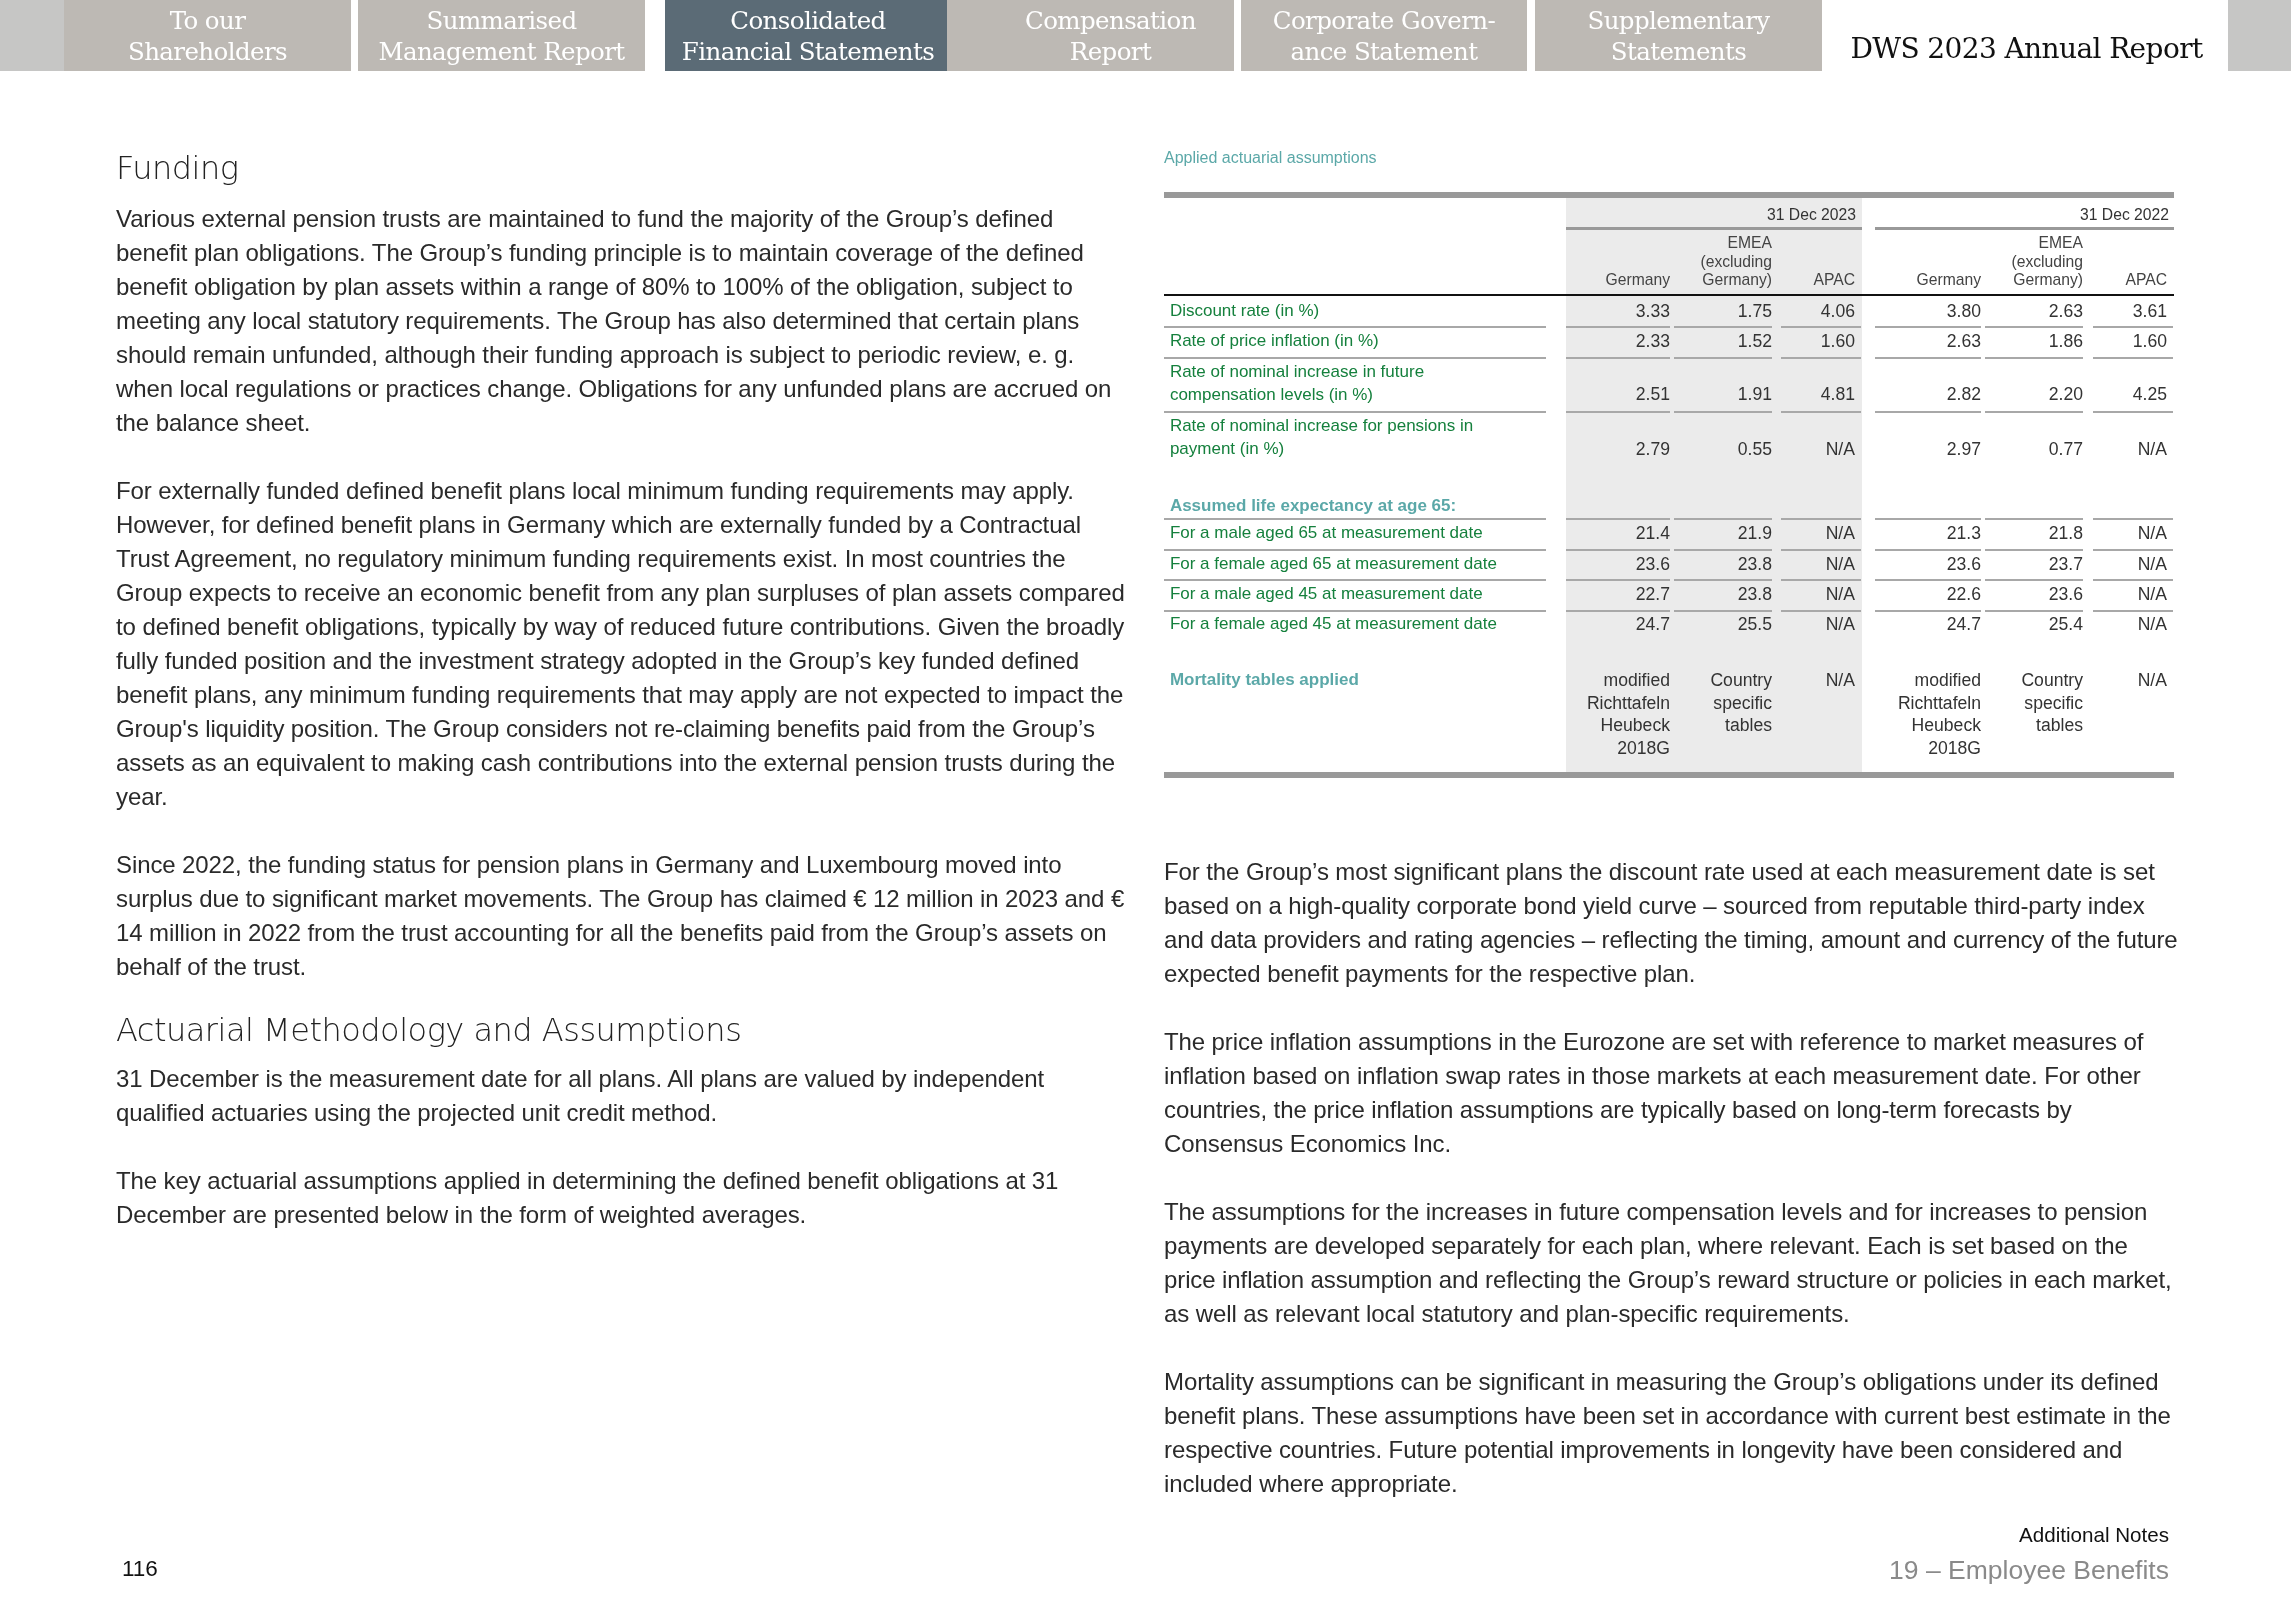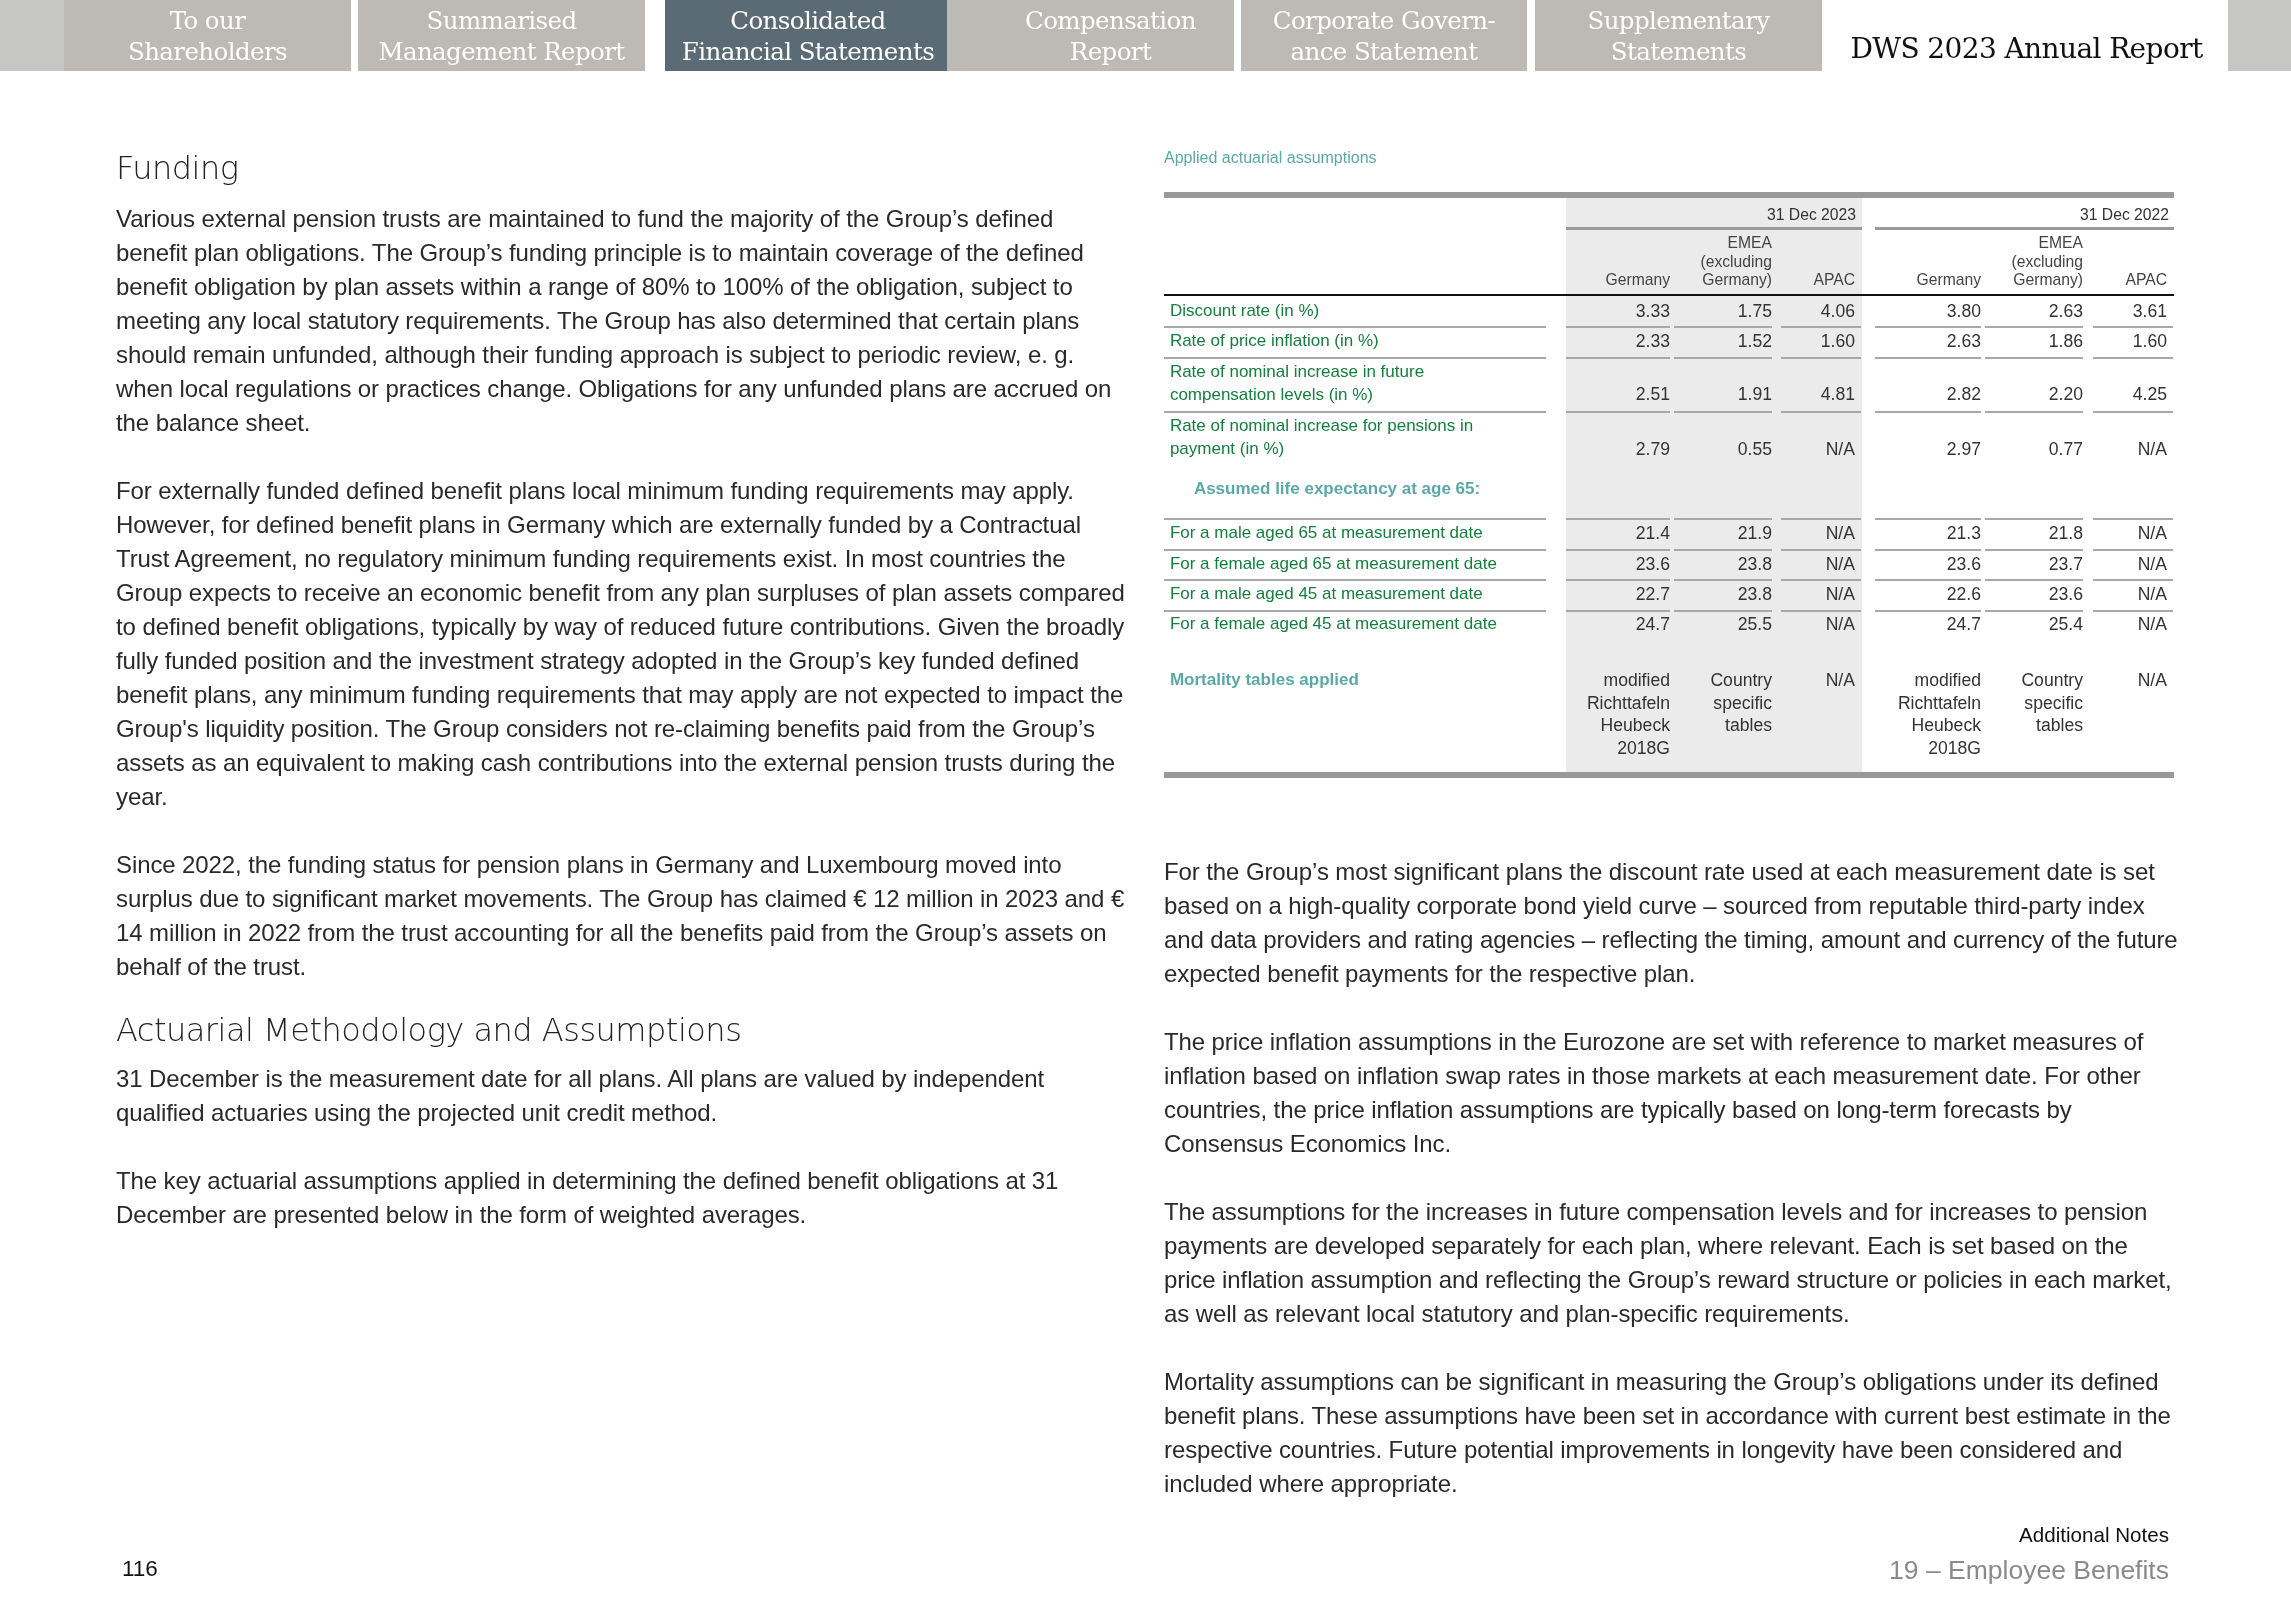--- a/index.html
+++ b/index.html
@@ -203,21 +203,21 @@
     <div>Rate of nominal increase for pensions in</div>
     <div>payment (in %)</div>
   </div>
   <div class="cell" style="left:402px;width:104px;top:246px;">2.79</div>
   <div class="cell" style="left:510px;width:98px;top:246px;">0.55</div>
   <div class="cell" style="left:617px;width:74px;top:246px;">N/A</div>
   <div class="cell" style="left:711px;width:106px;top:246px;">2.97</div>
   <div class="cell" style="left:821px;width:98px;top:246px;">0.77</div>
   <div class="cell" style="left:929px;width:74px;top:246px;">N/A</div>
 
-  <div class="rowlabel teal" style="top:286px;margin-left:24px;">Assumed life expectancy at age 65:</div>
+  <div class="rowlabel teal" style="top:303px;">Assumed life expectancy at age 65:</div>
   <div class="sep" style="left:0;width:382px;top:326px;"></div>
   <div class="sep" style="left:402px;width:104px;top:326px;"></div>
   <div class="sep" style="left:510px;width:98px;top:326px;"></div>
   <div class="sep" style="left:617px;width:80px;top:326px;"></div>
   <div class="sep" style="left:711px;width:106px;top:326px;"></div>
   <div class="sep" style="left:821px;width:98px;top:326px;"></div>
   <div class="sep" style="left:929px;width:80px;top:326px;"></div>
 
   <div class="rowlabel" style="top:330px;">For a male aged 65 at measurement date</div>
   <div class="cell" style="left:402px;width:104px;top:330px;">21.4</div>

